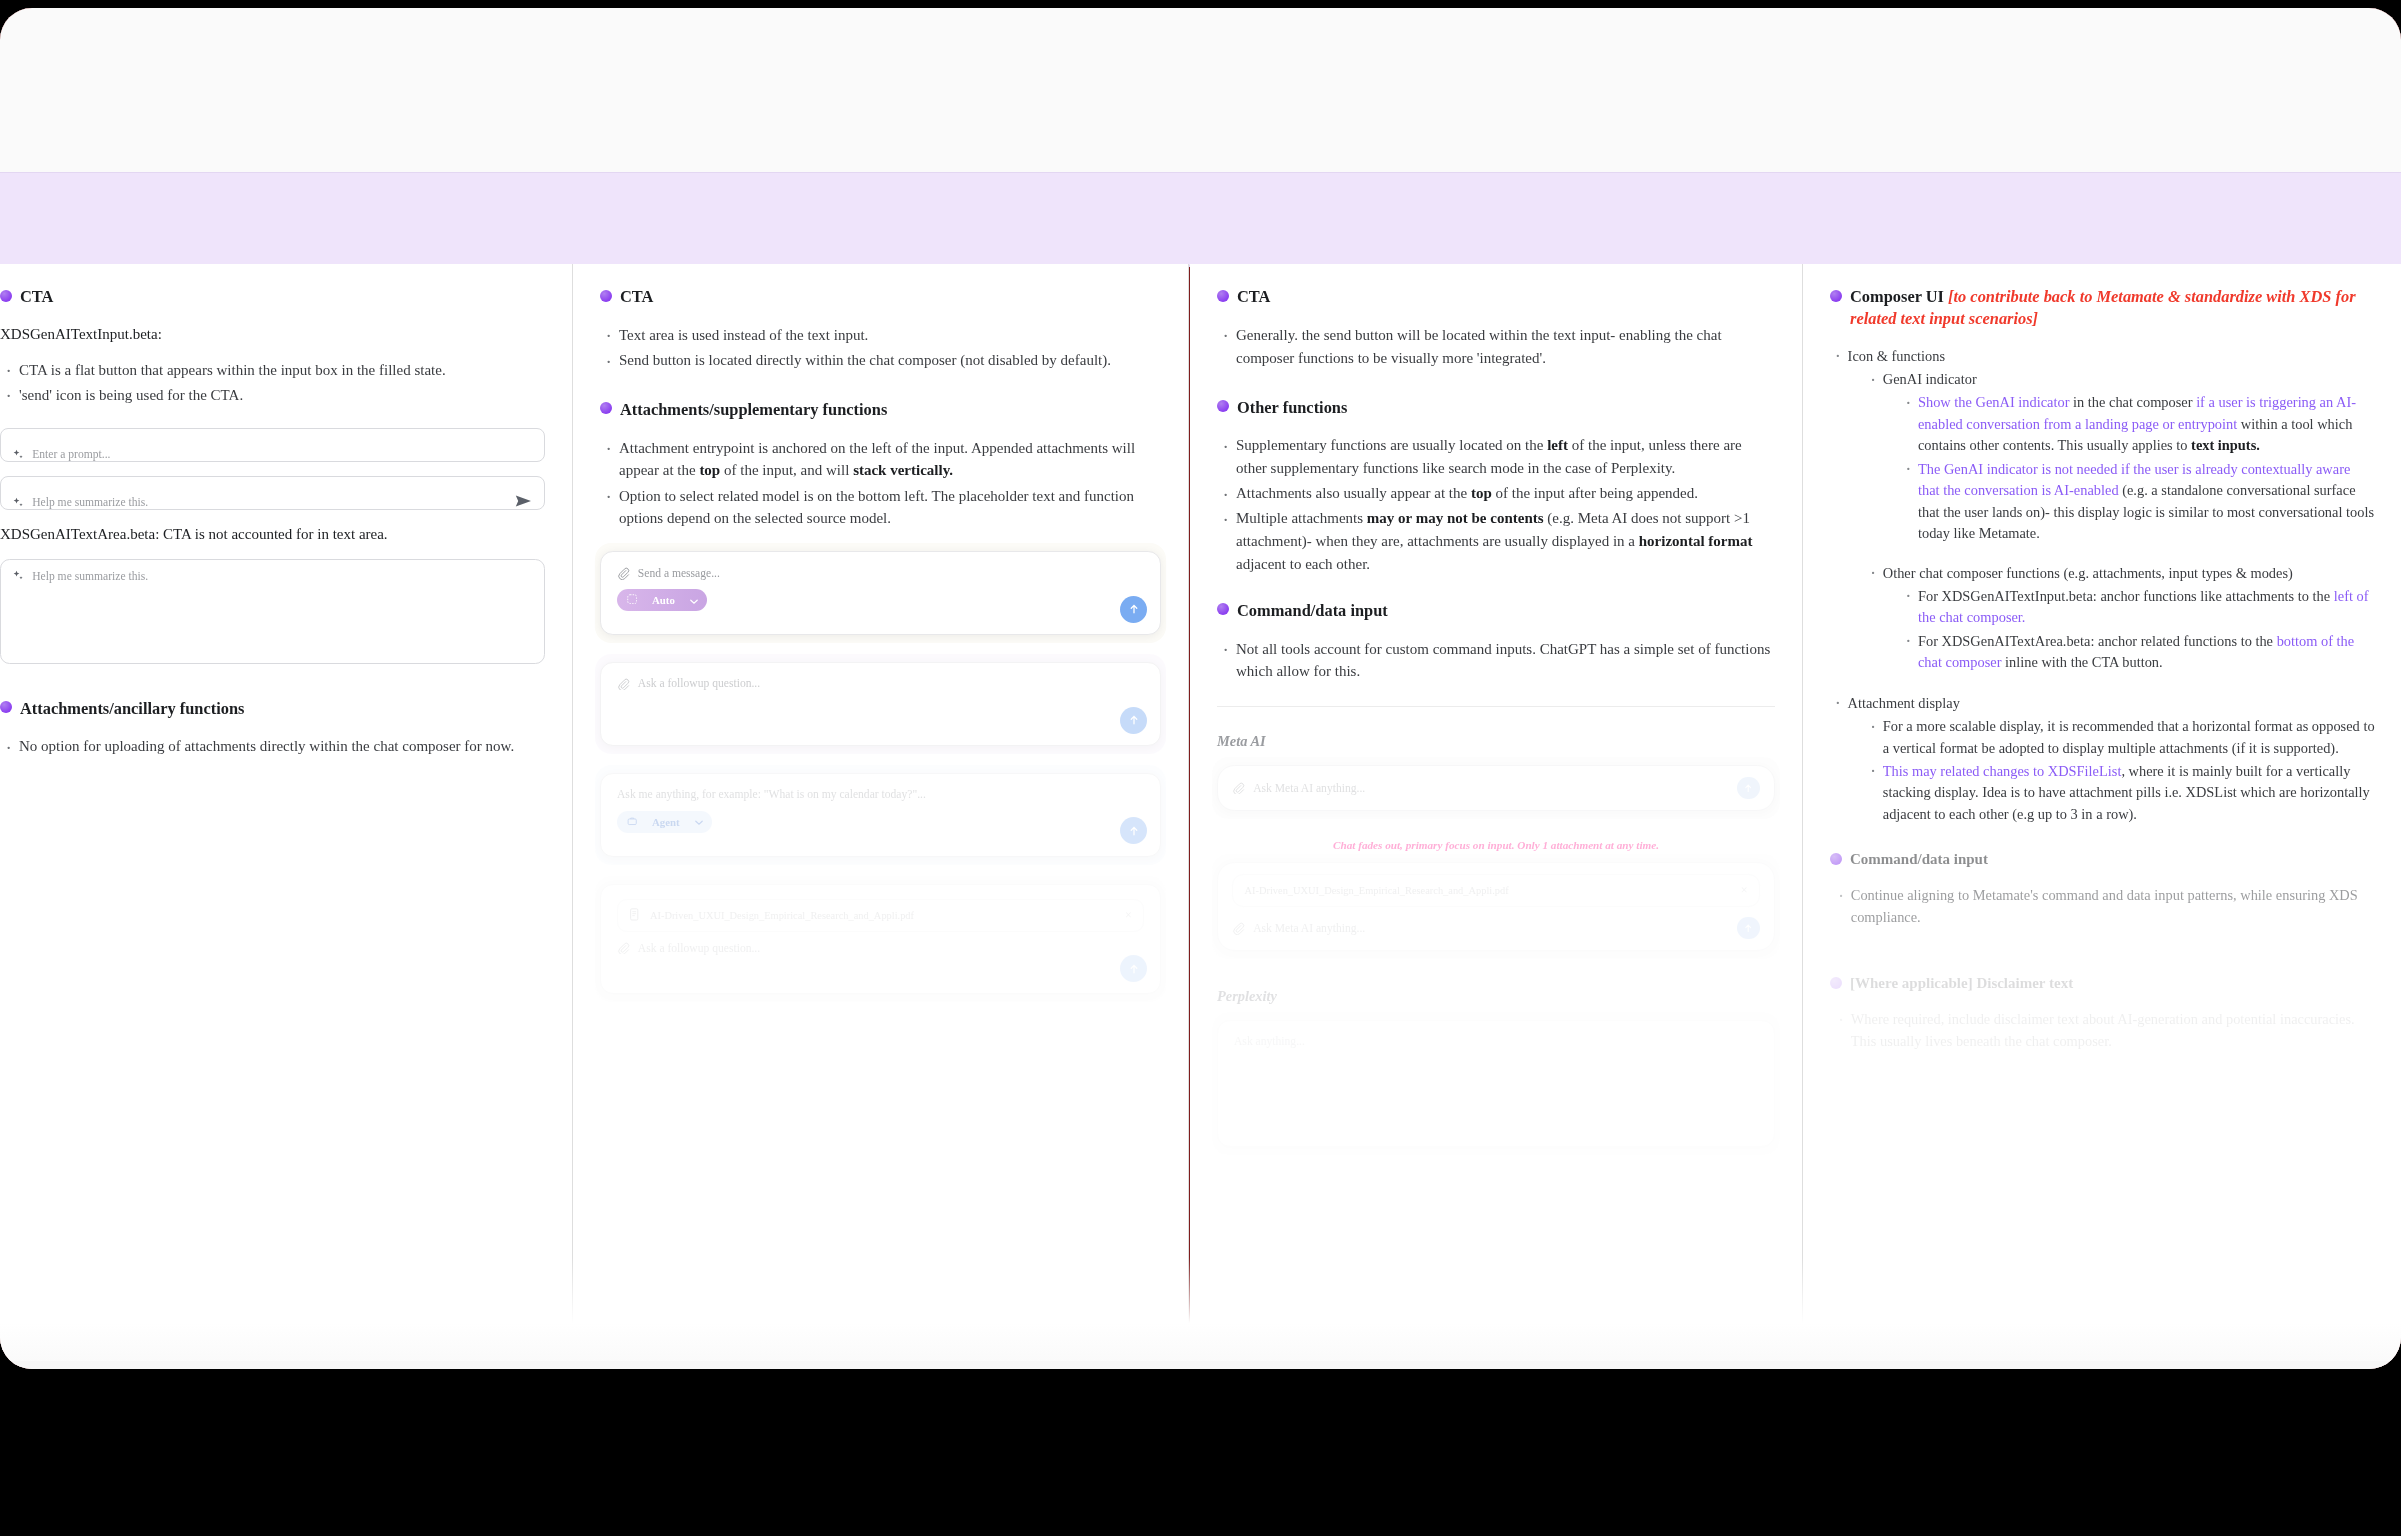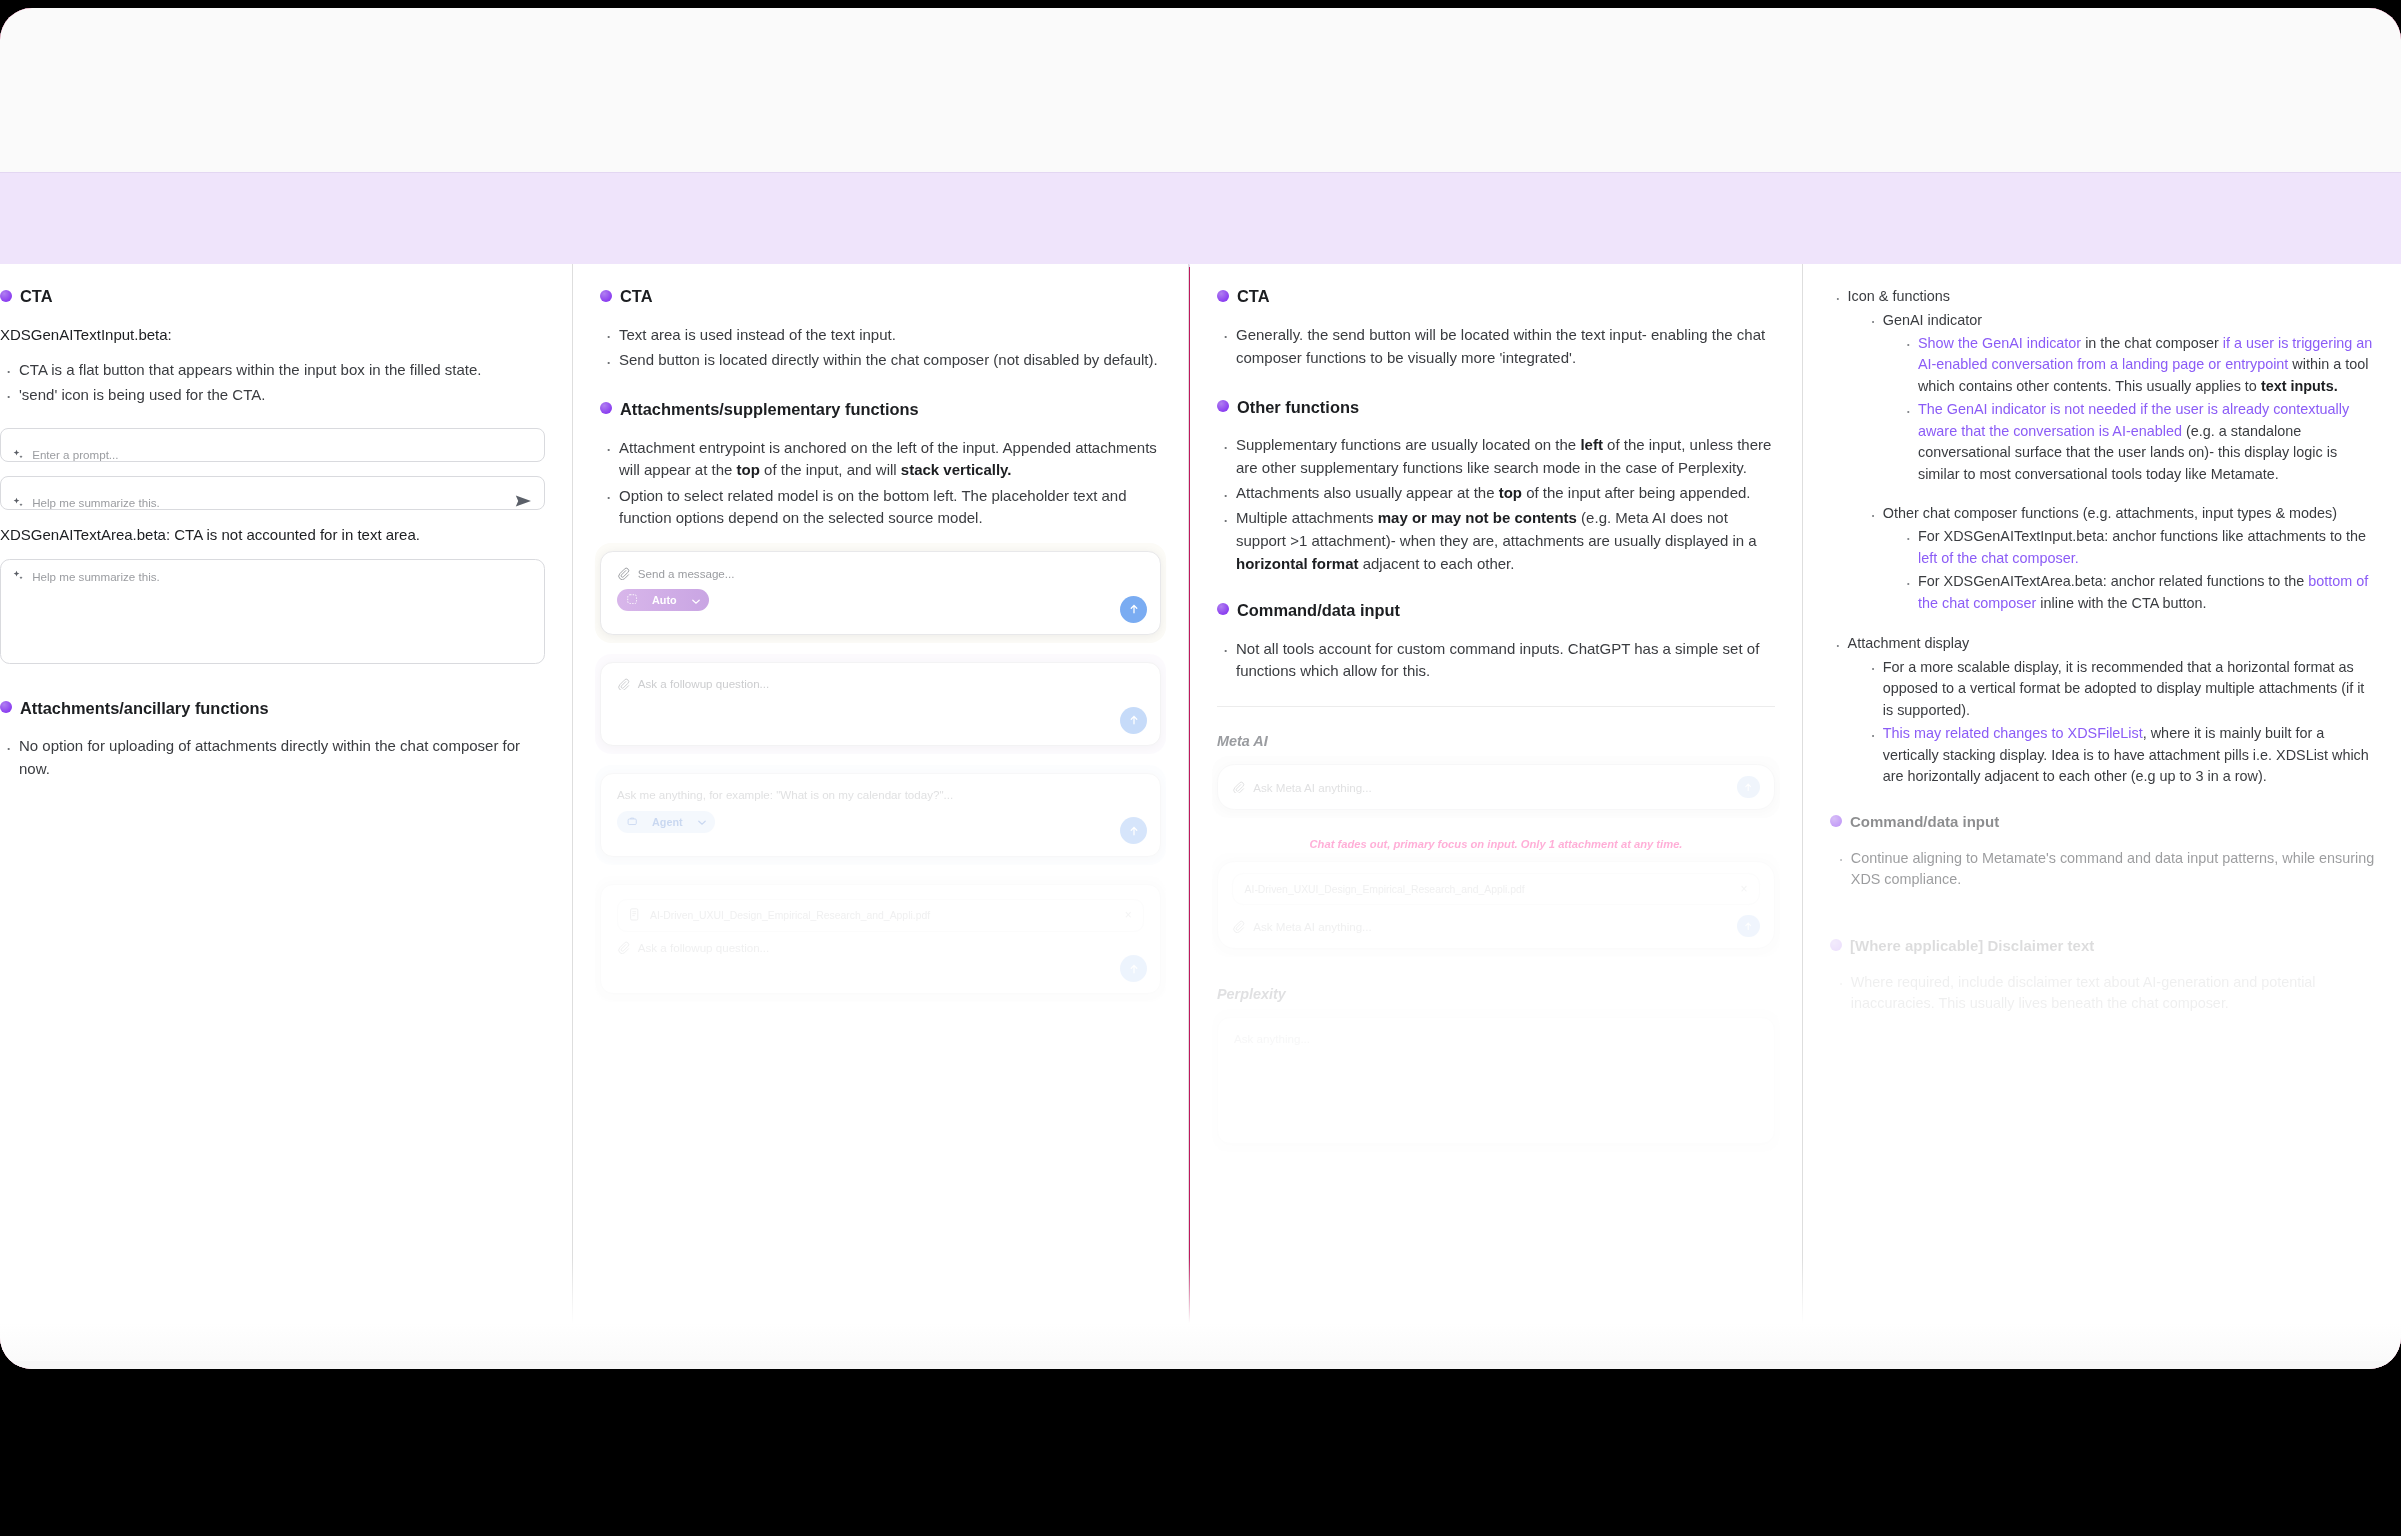--- a/index.html
+++ b/index.html
@@ -4,21 +4,21 @@
 <style>
   html,body{margin:0;padding:0;background:#000;}
   body{width:2401px;height:1537px;font-family:"Liberation Sans",sans-serif;overflow:hidden;}
 
   .canvas{position:relative;width:2401px;height:1537px;background:#000;}
 
   
   .board{position:absolute;left:0;top:8px;width:2401px;height:1361px;
          background:#fbfbfb;border-radius:32px;overflow:hidden;}
 
-  .board-inner{position:absolute;inset:0;background:#be185d;}
+  .board-inner{position:absolute;inset:0;background:#7f1d1d;font-family:Liberation Serif, serif;}
 
   
   .top-blank{position:absolute;left:0;top:0;width:2401px;height:164px;background:#fafafa;}
 
   
   .band{position:absolute;left:0;top:164px;width:2401px;height:92px;
         background:#efe4fb;border-top:1.6px solid #e3d7f2;border-bottom:2.4px solid #e0d2f0;}
 
   
   .cols{position:absolute;left:0;top:256px;width:2401px;height:1097px;}
@@ -390,20 +390,27 @@
             <div class="row">
               <span class="ph">Ask anything...</span>
             </div>
           </div>
         </div>
       </div>
     </div>
 
     <div class="col c4">
       <div class="pad">
+        <div class="h">
+          <span class="dot"></span>
+          <span>
+            <span>Composer UI</span>
+            <span class="red">[to contribute back to Metamate &amp; standardize with XDS for related text input scenarios]</span>
+          </span>
+        </div>
 
         <ul class="tree">
           <li>
             <span>Icon &amp; functions</span>
             <ul>
               <li>
                 <span>GenAI indicator</span>
                 <ul>
                   <li><span class="purple">Show the GenAI indicator</span> in the chat composer <span class="purple">if a user is triggering an AI-enabled conversation from a landing page or entrypoint</span> within a tool which contains other contents. This usually applies to <b class="bold">text inputs.</b></li>
                   <li><span class="purple">The GenAI indicator is not needed if the user is already contextually aware that the conversation is AI-enabled</span> (e.g. a standalone conversational surface that the user lands on)- this display logic is similar to most conversational tools today like Metamate.</li>

